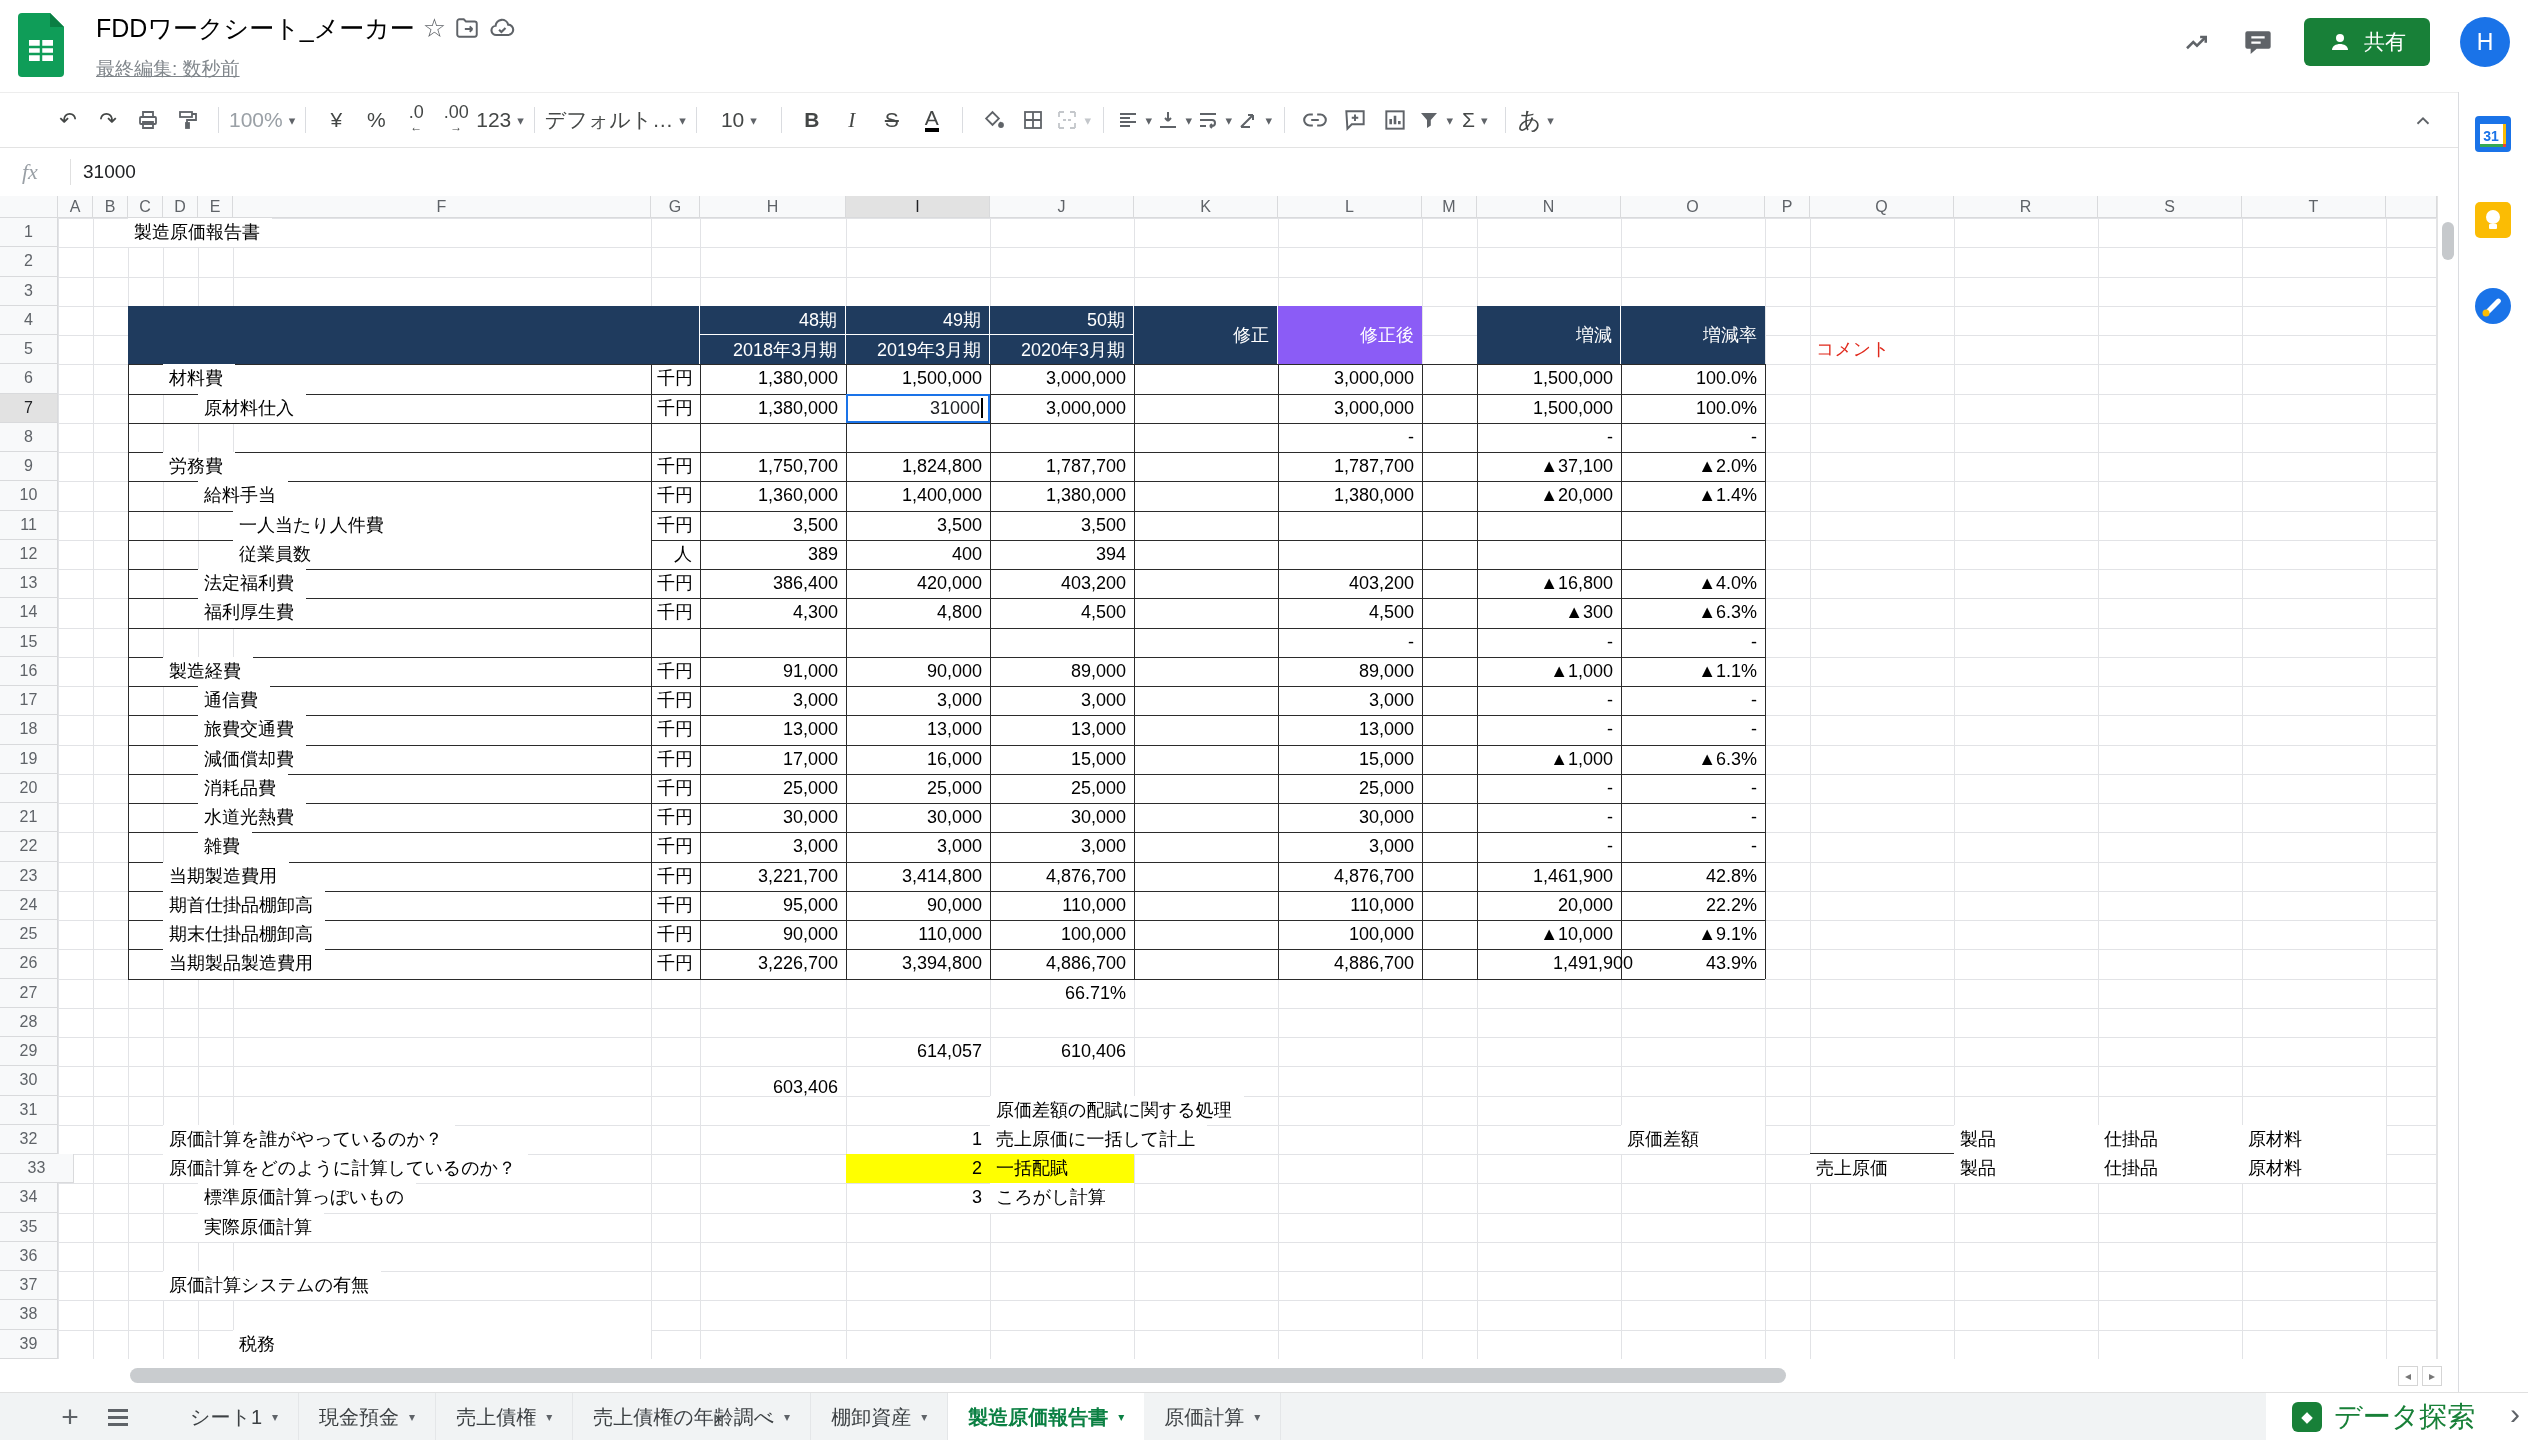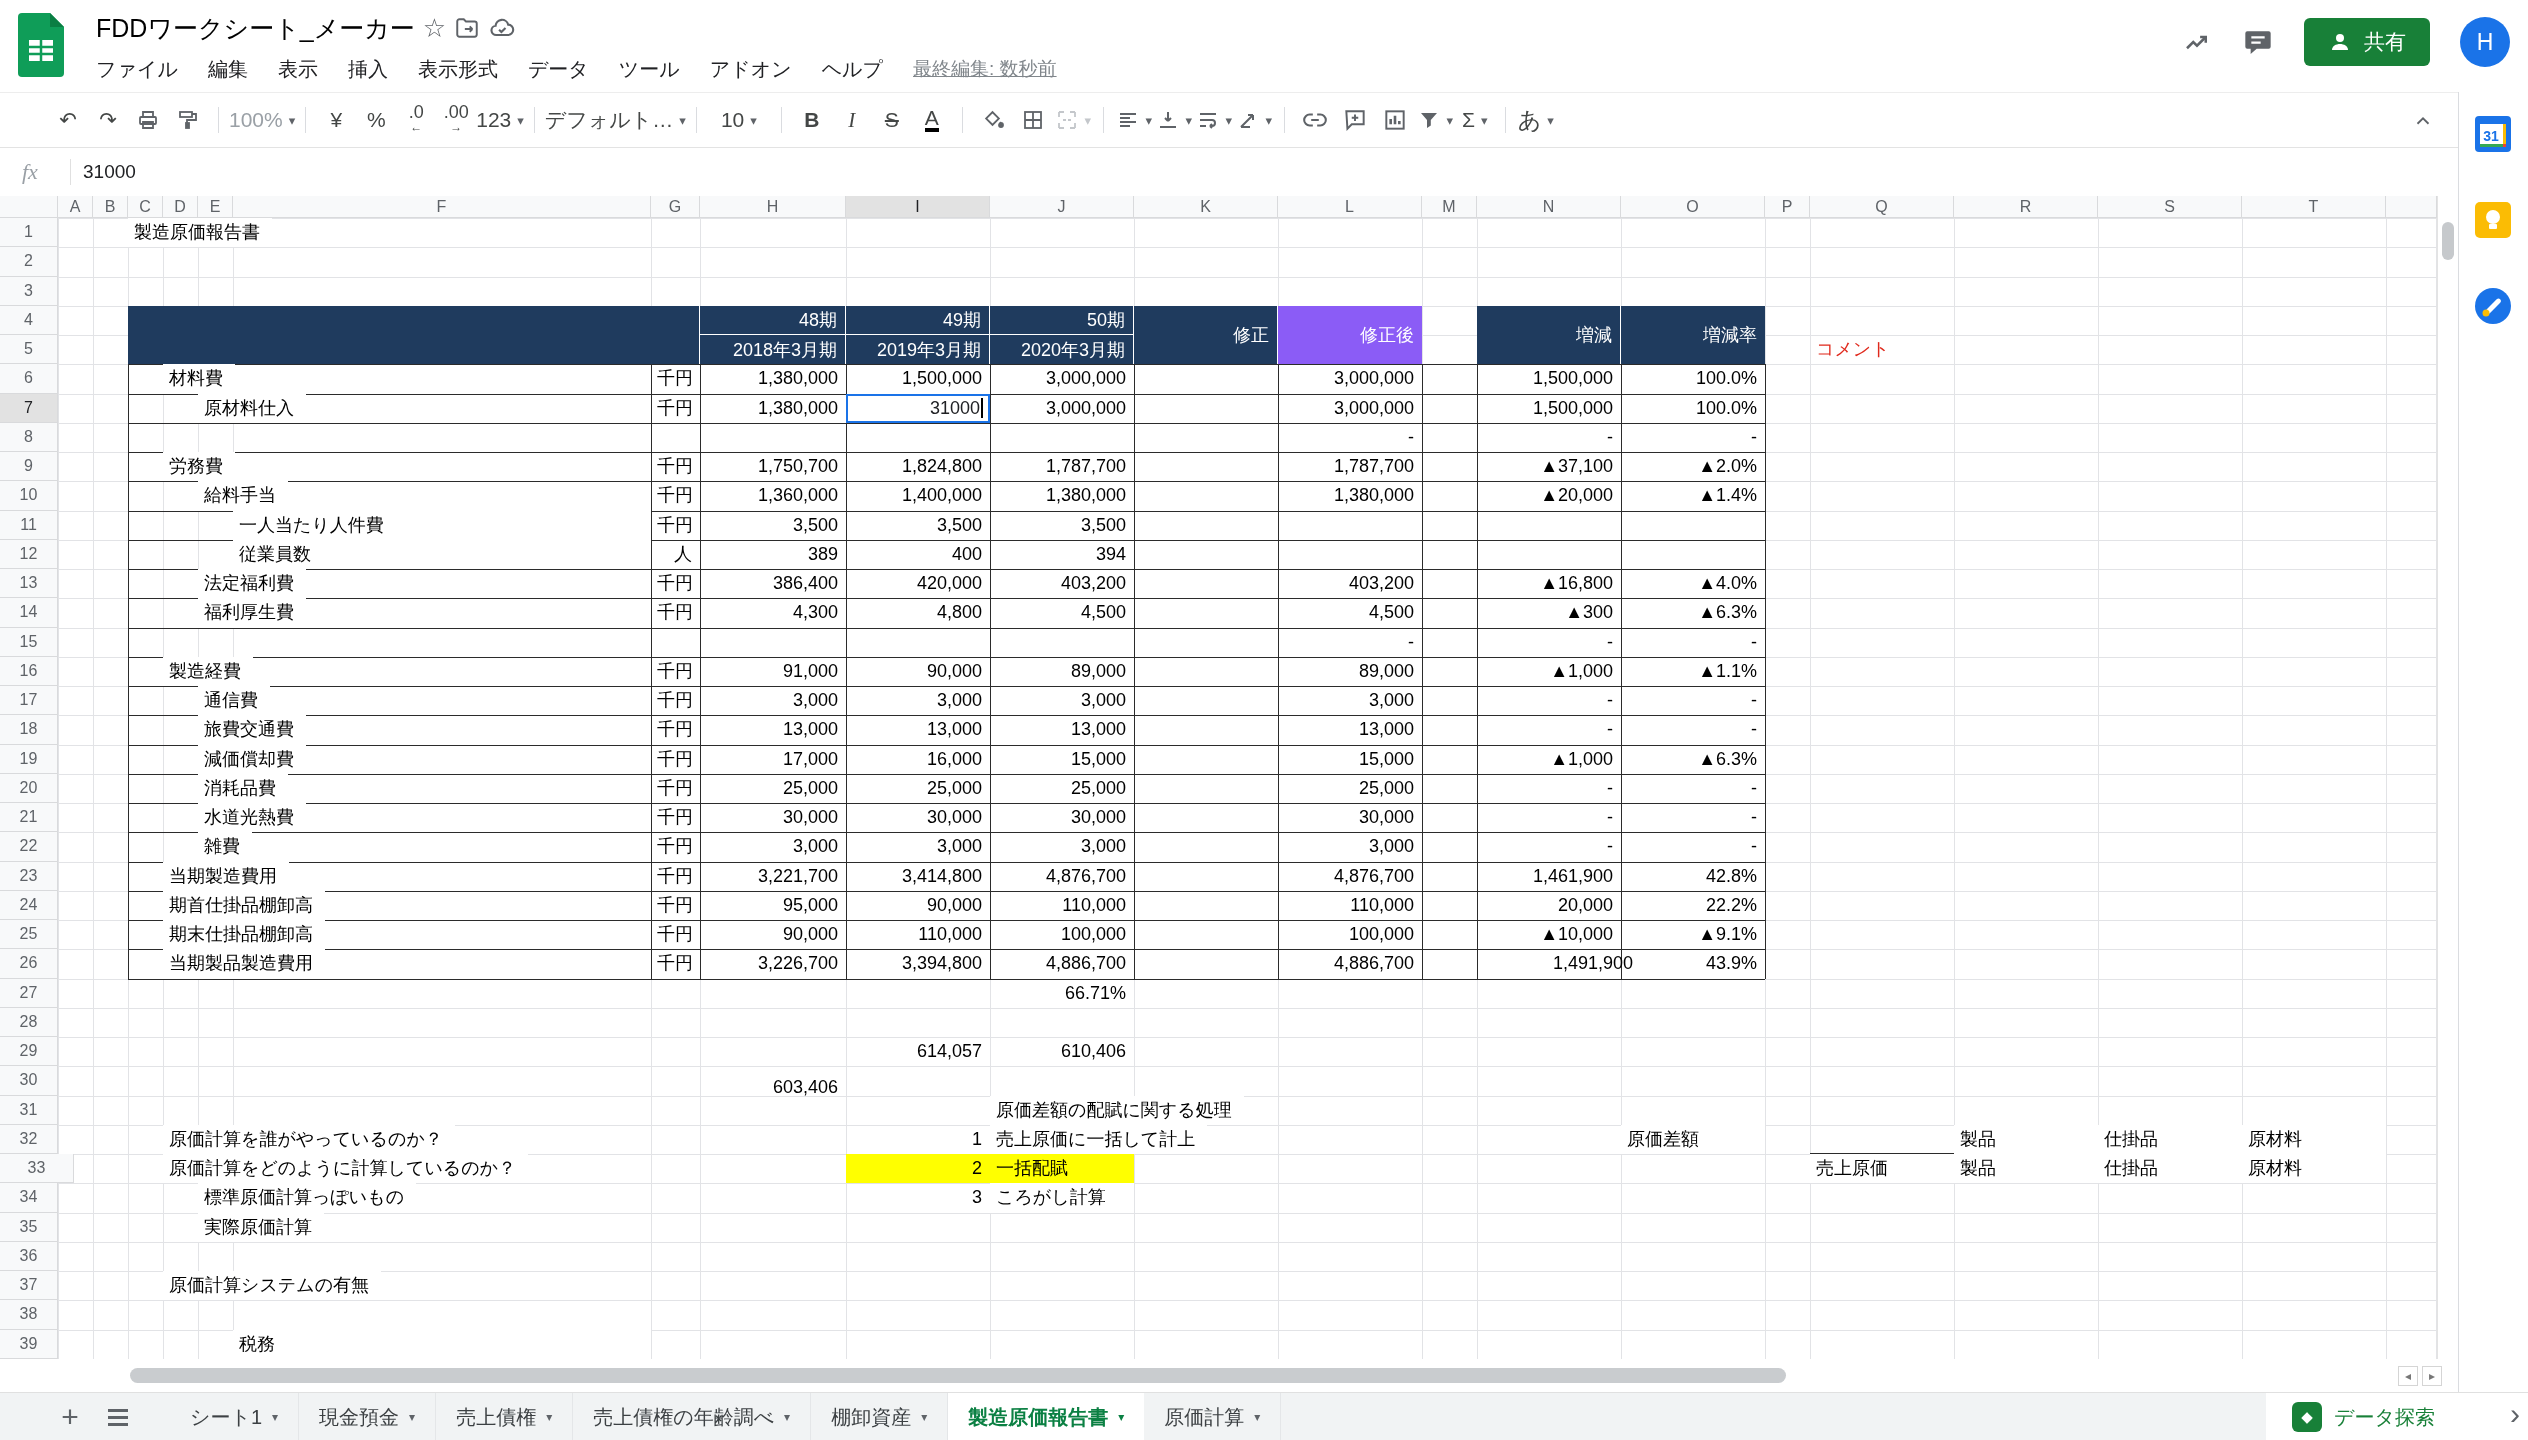--- a/index.html
+++ b/index.html
@@ -61,21 +61,21 @@
   .bars{display:flex;flex-direction:column;gap:4px;}
   .bars div{width:20px;height:3px;background:#5f6368;}
   #tabstrip{display:flex;align-items:stretch;margin-left:28px;justify-content:center;}
   .tab{display:flex;align-items:center;gap:10px;padding:0 20px;font-size:20px;color:#3c4043;font-weight:500;border-right:1px solid #e4e6e8;white-space:nowrap;}
   .tab .tcaret{font-size:12px;color:#5f6368;}
   .tab.active{background:#fff;color:#0b8043;font-weight:bold;border-right:none;}
   .tab.active .tcaret{color:#0b8043;}
   #explorebox{position:absolute;right:0;top:0;width:262px;height:48px;background:#fff;display:flex;align-items:center;}
   #explorebtn{display:flex;align-items:center;gap:12px;margin-left:26px;}
   #exploreicon{width:30px;height:30px;border-radius:6px;background:#188038;color:#fff;display:flex;align-items:center;justify-content:center;font-size:15px;}
-  #explorelabel{color:#188038;font-size:20px;white-space:nowrap;}
+  #explorelabel{color:#188038;font-size:28px;white-space:nowrap;}
   #panelchevron{position:absolute;right:8px;top:4px;font-size:30px;color:#5f6368;}
   
   #sidepanel{position:absolute;left:2458px;top:92px;width:70px;height:1300px;background:#fff;border-left:1px solid #dadce0;box-sizing:border-box;}
   .papp{position:absolute;left:16px;width:36px;height:36px;}
 </style>
 </head>
 <body>
 
 <div id="stage">
 
@@ -98,31 +98,20 @@
           </svg>
       </span>
       <span class="ticon">
         <svg width="28" height="28" viewBox="0 0 24 24" fill="none" stroke="#5f6368" stroke-width="1.8">
             <path d="M7 18a4 4 0 0 1-.5-7.97A5.5 5.5 0 0 1 17.3 9.1 3.8 3.8 0 0 1 17 18z"></path>
             <path d="M9.5 13.5l2 2 3.5-3.5"></path>
           </svg>
       </span>
     </div>
     <nav id="menubar">
-      <span id="menuitems" style="display:flex;gap:30px;">
-          <span class="menu-item">ファイル</span>
-          <span class="menu-item">編集</span>
-          <span class="menu-item">表示</span>
-          <span class="menu-item">挿入</span>
-          <span class="menu-item">表示形式</span>
-          <span class="menu-item">データ</span>
-          <span class="menu-item">ツール</span>
-          <span class="menu-item">アドオン</span>
-          <span class="menu-item">ヘルプ</span>
-        </span>
       <span id="lastedit">最終編集: 数秒前</span>
     </nav>
     <div id="topright">
       <span class="ticon">
         <svg width="30" height="30" viewBox="0 0 24 24" fill="none" stroke="#5f6368" stroke-width="2">
             <path d="M4 17l5-5 3 3 7-7"></path>
             <path d="M14.5 8H19v4.5"></path>
           </svg>
       </span>
       <span class="ticon">

